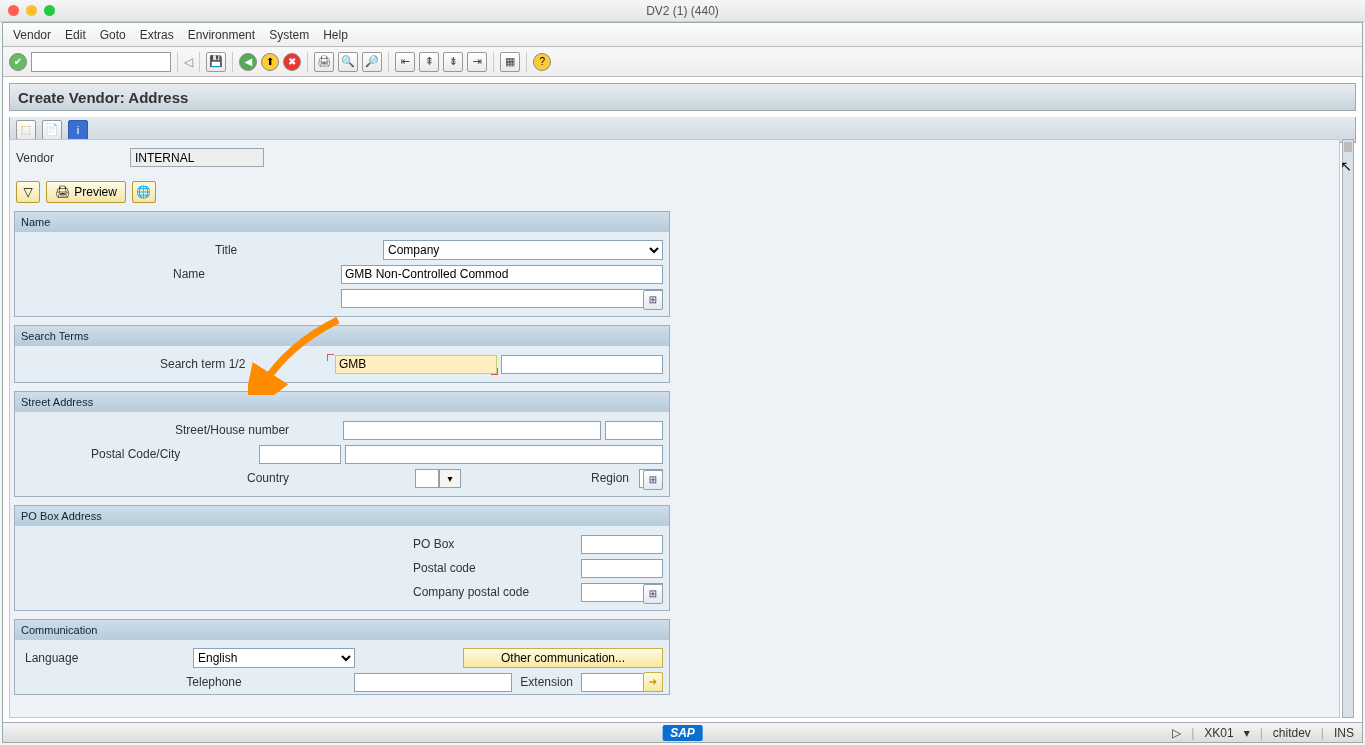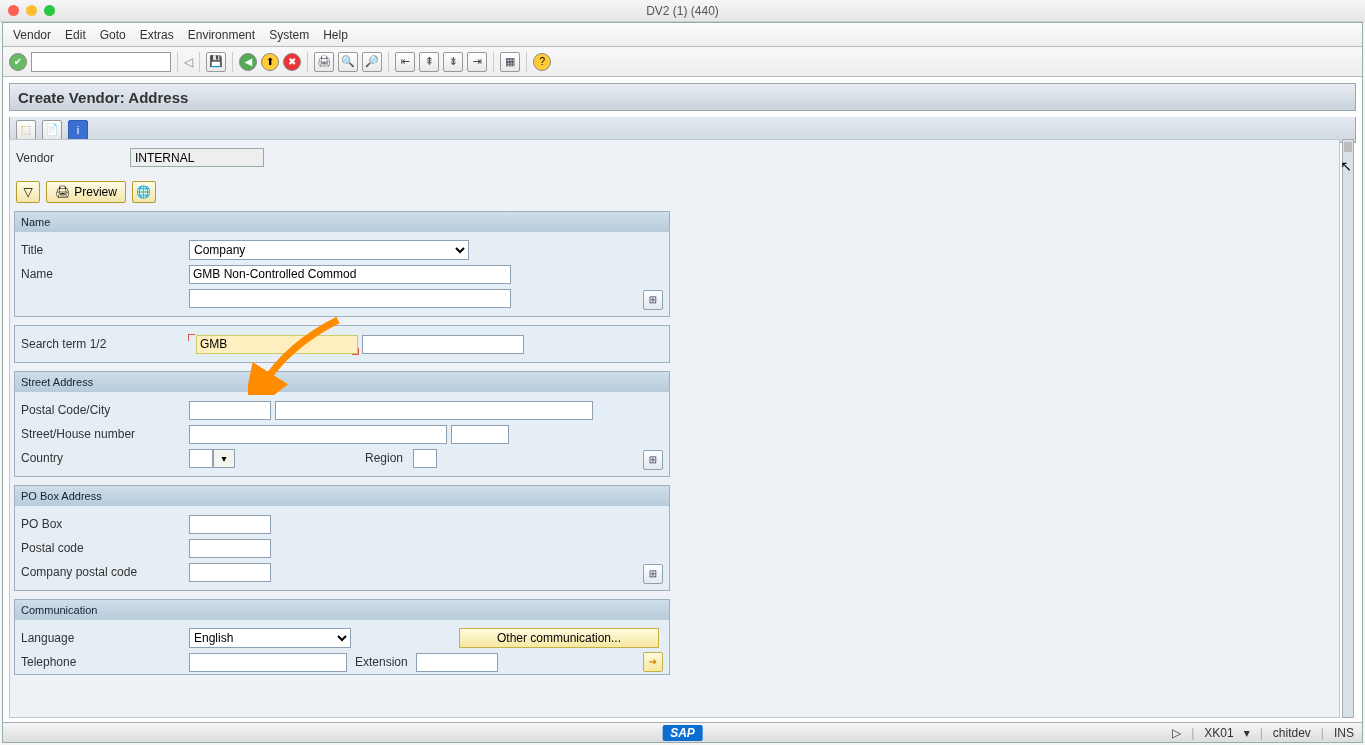--- a/index.html
+++ b/index.html
@@ -40,21 +40,21 @@
 .vendor-row input { width:134px; height:19px; border:1px solid #9aa; background:#eee; padding:0 4px;}
 
 .actions { display:flex; gap:6px; padding:4px 2px 8px;}
 .abtn { height:22px; border:1px solid #b59b2e; background:linear-gradient(#fffbe6,#f3e5a8); border-radius:2px; padding:0 8px; display:flex; align-items:center; gap:4px; cursor:pointer;}
 .abtn.sm { width:24px; padding:0; justify-content:center;}
 
 
 .group { width:656px; border:1px solid #9fb0bf; margin-bottom:8px; background:#e5eef5;}
 .group-h { height:20px; background:linear-gradient(#cedeea,#b8cbda); padding:0 6px; display:flex; align-items:center; color:#123; font-size:11px;}
 .group-b { padding:6px 6px; position:relative;}
-.row { display:flex; align-items:center; min-height:24px;}
+.row { display:flex; align-items:center; min-height:24px;justify-content:flex-end;}
 .row label { width:168px; color:#333;}
 .inp { height:19px; border:1px solid #8fa0b0; background:#fff; padding:0 3px;}
 .sel { height:20px; border:1px solid #8fa0b0; background:#fff; }
 .morebtn { position:absolute; right:6px; width:20px; height:20px; border:1px solid #8fa0b0; background:linear-gradient(#fff,#e2e9f0); border-radius:2px; font-size:10px; text-align:center; line-height:18px; color:#335; cursor:pointer;}
 .hilite { background:#ffefc0 !important; border:1px solid #cc6; }
 .hilite-wrap { position:relative; display:inline-block;}
 .hilite-wrap::before, .hilite-wrap::after { content:''; position:absolute; width:6px; height:6px; border:1px solid #d55;}
 .hilite-wrap::before { top:-1px; left:-1px; border-right:none; border-bottom:none;}
 .hilite-wrap::after { bottom:-1px; right:-1px; border-left:none; border-top:none;}
 
@@ -157,43 +157,44 @@
         </div>
         <div class="row">
           <label></label>
           <input class="inp" style="width: 322px;">
           <div class="morebtn" style="bottom:6px">⊞</div>
         </div>
       </div>
     </div>
 
     <div class="group">
+      <div class="group-h">Search Terms</div>
       <div class="group-b">
         <div class="row">
           <label>Search term 1/2</label>
           <span class="hilite-wrap">
             <input class="inp hilite" style="width: 162px; margin-left: 7px;" value="GMB">
           </span>
           <input class="inp" style="width: 162px; margin-left: 4px;">
         </div>
       </div>
     </div>
 
     <div class="group">
       <div class="group-h">Street Address</div>
       <div class="group-b">
         <div class="row">
-          <label>Postal Code/City</label>
-          <input class="inp" style="width: 82px;">
-          <input class="inp" style="width: 318px; margin-left: 4px;">
-        </div>
-        <div class="row">
           <label>Street/House number</label>
           <input class="inp" style="width: 258px;">
           <input class="inp" style="width: 58px; margin-left: 4px;">
+        </div>
+        <div class="row">
+          <label>Postal Code/City</label>
+          <input class="inp" style="width: 82px;">
+          <input class="inp" style="width: 318px; margin-left: 4px;">
         </div>
         <div class="row">
           <label>Country</label>
           <input class="inp" style="width: 24px;">
           <span class="f4btn">▾</span>
           <label style="width:auto; margin-left:130px; margin-right:10px">Region</label>
           <input class="inp" style="width: 24px;">
           <div class="morebtn" style="bottom:6px">⊞</div>
         </div>
       </div>

